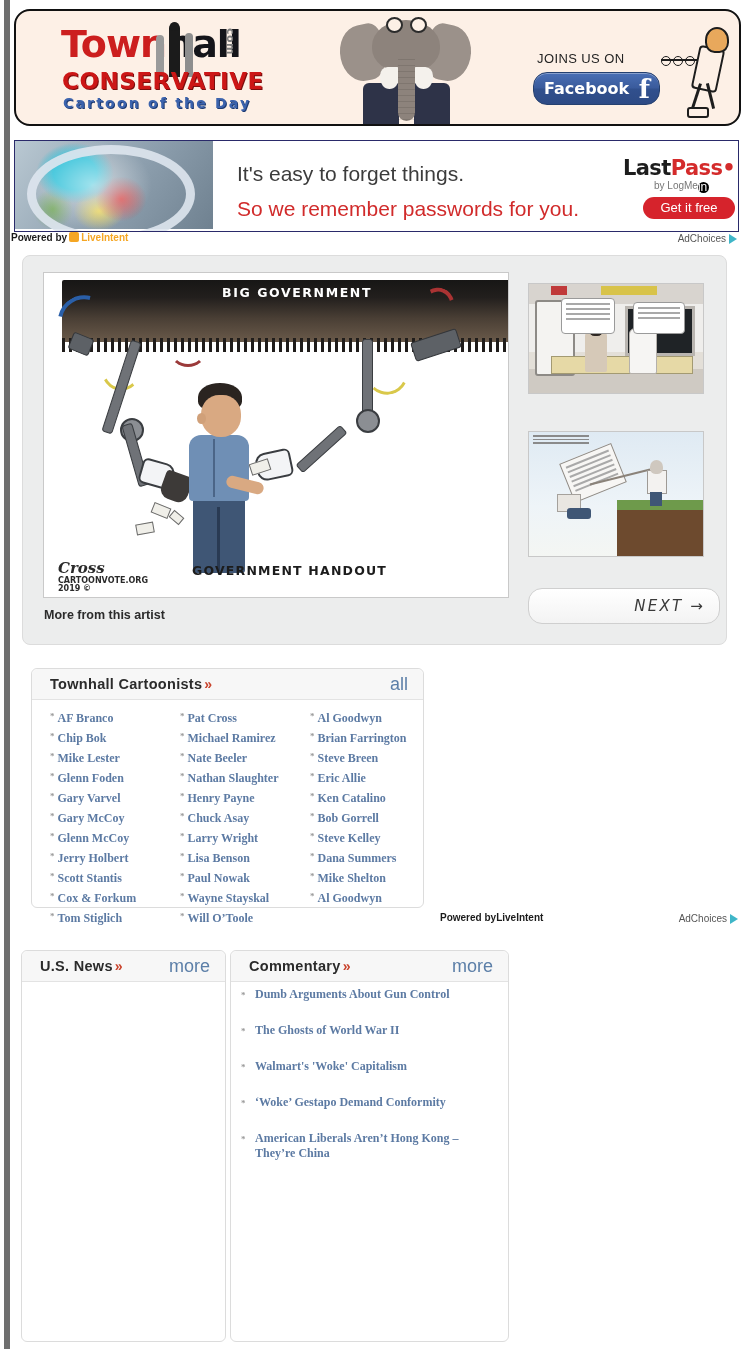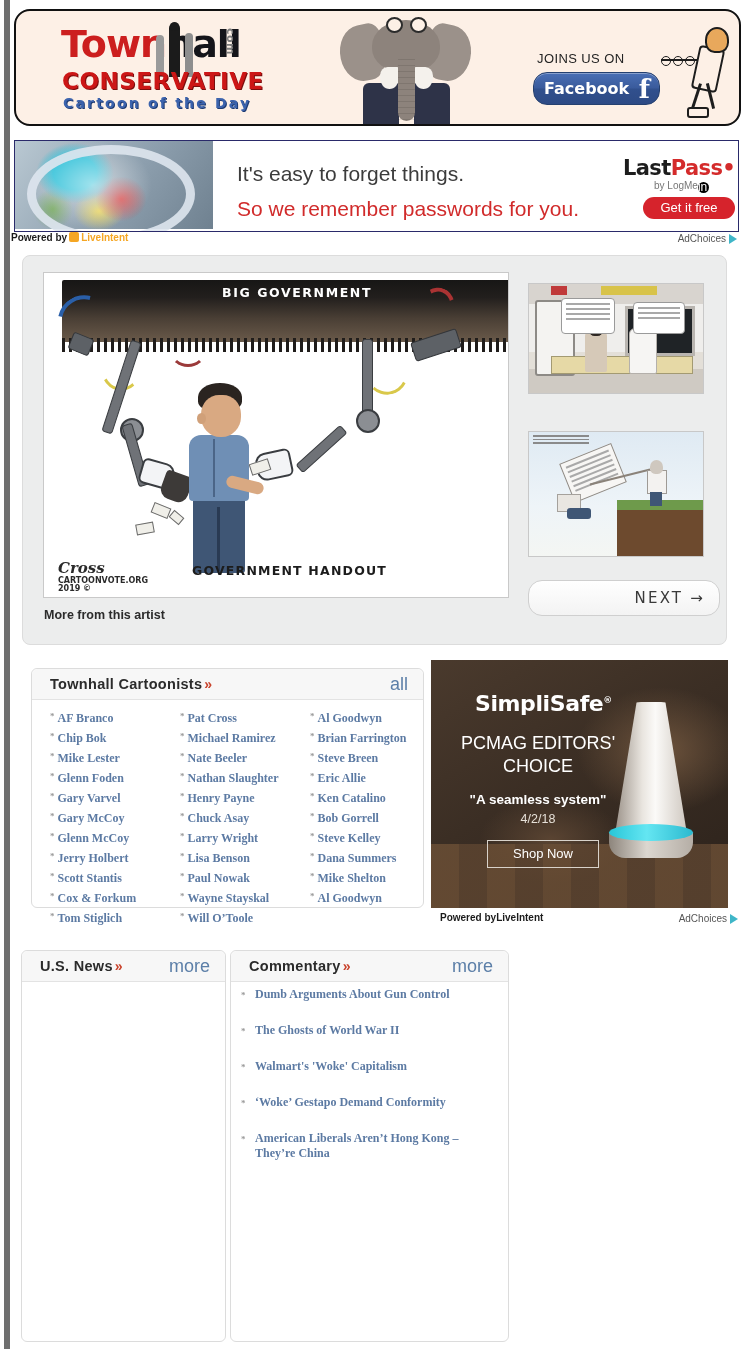--- a/index.html
+++ b/index.html
@@ -434,24 +434,24 @@
   .th2-sit .l { position:absolute; left:10px; top:14px; width:24px; height:11px; background:#3f5675;
     border-radius:3px; }
   .th2-sign { position:absolute; left:36px; top:20px; width:54px; height:40px;
     background:#f7f6f4; border:1px solid #8e8a85; transform: rotate(-22deg); }
   .th2-rope { position:absolute; left:60px; top:44px; width:62px; height:2px; background:#8a8279;
     transform: rotate(-14deg); }
   .th2-credit { position:absolute; left:4px; top:3px; width:56px; height:12px; }
   .th2-credit i { display:block; height:1.6px; background:#8a8a8a; margin-bottom:2px; }
 
   .next-btn {
-    position: absolute; left: 505px; top: 324px;
+    position: absolute; left: 505px; top: 332px;
     width: 190px; height: 34px;
     background: linear-gradient(to bottom, #ffffff 0%, #f3f3f3 100%);
-    border: 1px solid #cfcfcf; border-radius: 14px;
+    border: 1px solid #cfcfcf; border-radius: 14px; font-style: italic;
   }
   .next-btn .next-label {
     position: absolute; right: 14px; top: 8px;
     font-family: "DejaVu Sans", sans-serif;
     font-size: 15px; letter-spacing: 2.2px; color: #3a3a3a;
   }
 
   
   .cartoonists {
     position: absolute; left: 20px; top: 668px;
@@ -827,34 +827,20 @@
         <div class="cart-item"><span class="bul">*</span><span>Ken Catalino</span></div>
         <div class="cart-item"><span class="bul">*</span><span>Bob Gorrell</span></div>
         <div class="cart-item"><span class="bul">*</span><span>Steve Kelley</span></div>
         <div class="cart-item"><span class="bul">*</span><span>Dana Summers</span></div>
         <div class="cart-item"><span class="bul">*</span><span>Mike Shelton</span></div>
         <div class="cart-item"><span class="bul">*</span><span>Al Goodwyn</span></div>
       </div>
     </div>
   </div>
 
-  <div class="ss-ad">
-    <div class="ss-bg"></div>
-    <div class="ss-wood"></div>
-    <div class="ss-device">
-      <div class="cone"></div>
-      <div class="base"></div>
-      <div class="ring"></div>
-    </div>
-    <div class="ss-brand"><span>SimpliSafe</span><sup>®</sup></div>
-    <div class="ss-h1">PCMAG EDITORS' CHOICE</div>
-    <div class="ss-quote">"A seamless system"</div>
-    <div class="ss-date">4/2/18</div>
-    <div class="ss-cta">Shop Now</div>
-  </div>
 
   <div class="ss-powered">
     <div class="pw">
       <span>Powered by</span><span class="li-mark"></span><span class="li-name">LiveIntent</span>
     </div>
     <div class="adchoices" style="right:-10px;">
       <span>AdChoices</span><span class="ac-tri"></span>
     </div>
   </div>
 

